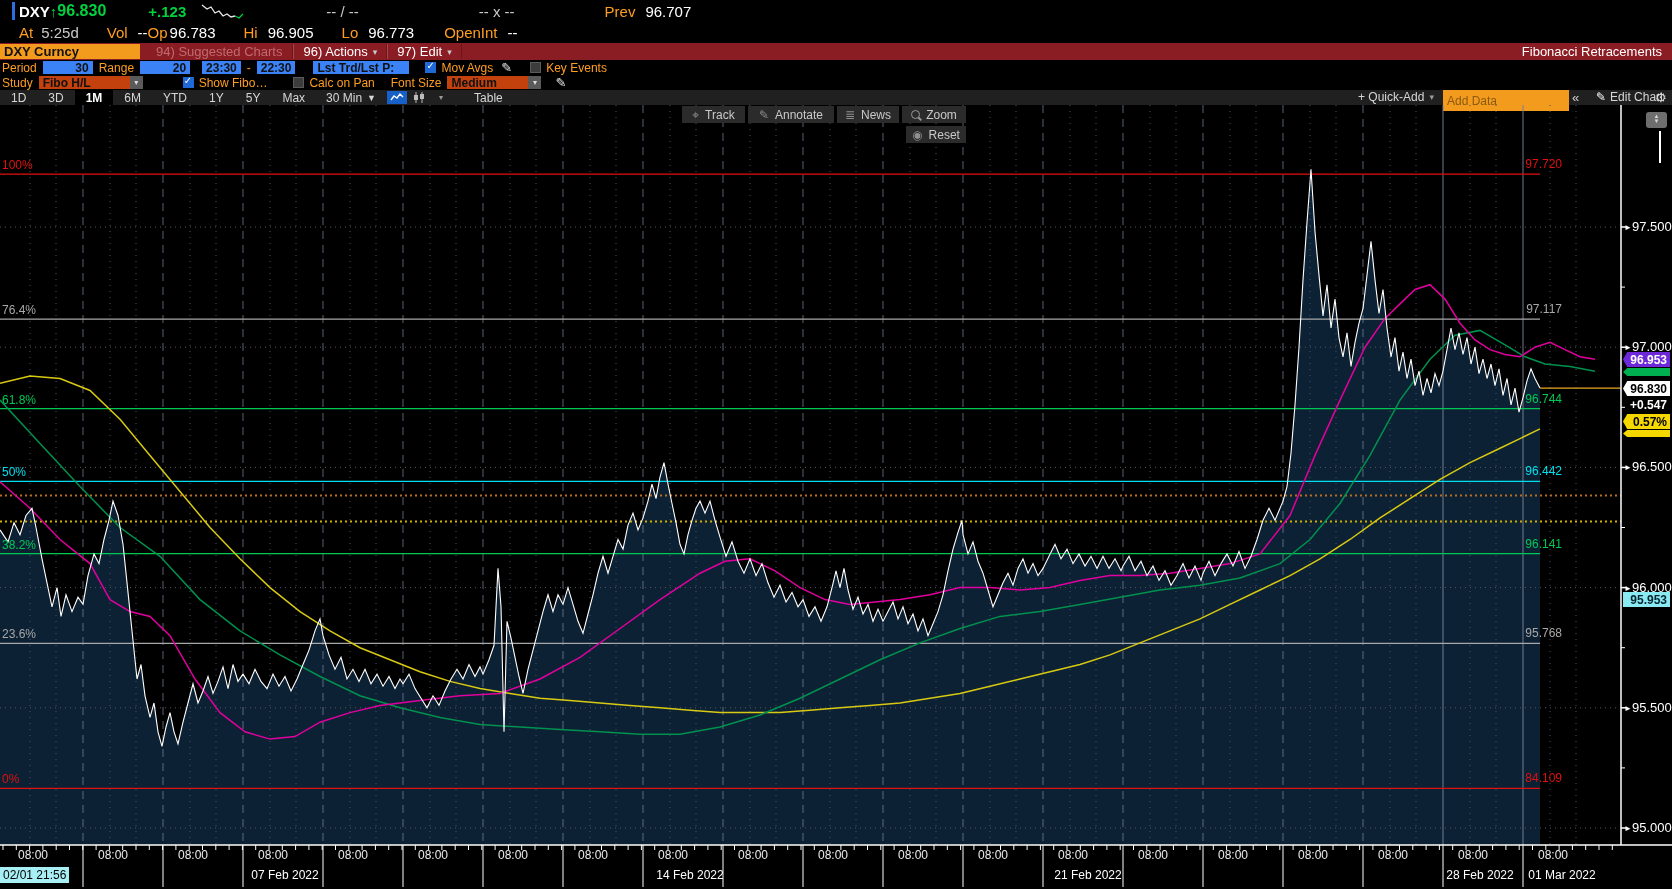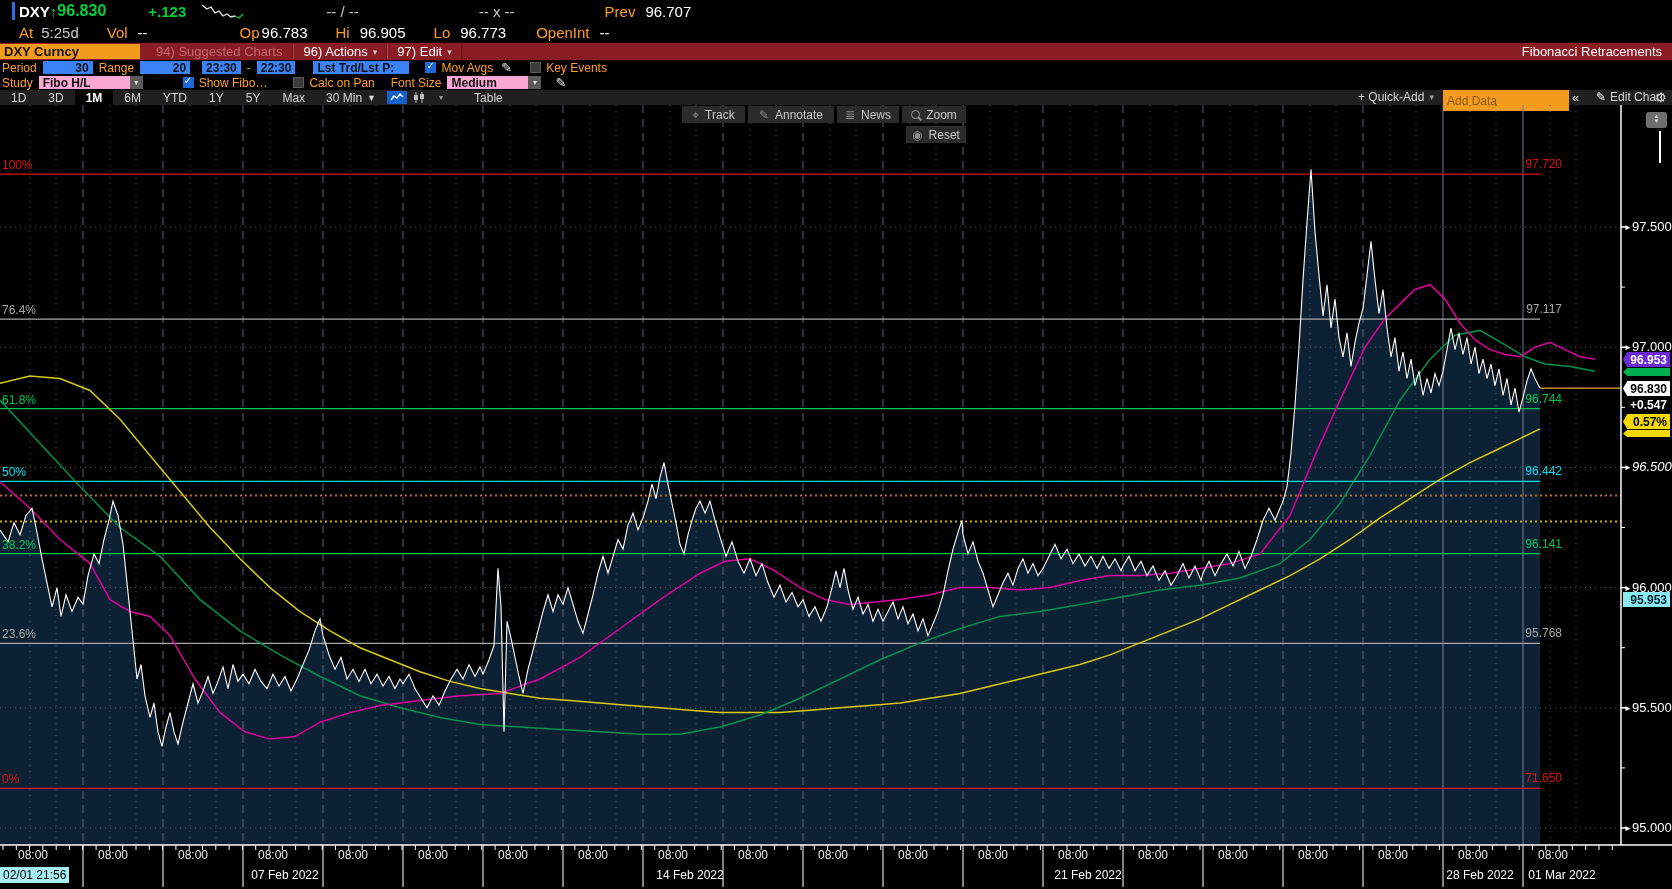--- a/index.html
+++ b/index.html
@@ -21,21 +21,21 @@
   .redbtn{color:#fff;padding:0 9px;height:15px;display:flex;align-items:center;border-right:1px solid #6d1418;border-left:1px solid #a04a4e;}
   .caret{color:#c9c9c9;font-size:9px;margin-left:5px;}
   #fibtitle{position:absolute;right:10px;top:0;height:17px;display:flex;align-items:center;color:#fff;font-size:13px;}
   
   .srow{position:absolute;left:0;width:1672px;height:15px;background:#000;display:flex;
         align-items:center;font-size:12px;color:#ff9d23;white-space:nowrap;}
   #srow1{top:60px;} #srow2{top:75px;}
   .obox{background:#3b82f6;color:#111;height:13px;display:flex;align-items:center;
         padding:0 4px;margin:0 6px;font-weight:bold;}
   .obox.num{justify-content:flex-end;}
-  .osel{background:#f9a8d4;color:#111;height:13px;display:flex;align-items:center;padding:0 4px;margin:0 6px;font-weight:bold;position:relative;}
+  .osel{background:#c2410c;color:#111;height:13px;display:flex;align-items:center;padding:0 4px;margin:0 6px;font-weight:bold;position:relative;}
   .osel .dd{background:#5a5a5a;color:#ddd;font-size:8px;height:13px;width:13px;display:flex;align-items:center;justify-content:center;margin-left:6px;}
   .cb{width:11px;height:11px;display:inline-block;margin:0 5px 0 10px;position:relative;box-sizing:border-box;}
   .cb.on{background:#1e68d8;}
   .cb.on::after{content:"✓";position:absolute;left:1px;top:-2px;color:#fff;font-size:10px;font-weight:bold;}
   .cb.off{background:#3c3c3c;border:1px solid #5a5a5a;}
   .pencil-ic{color:#e8e8e8;font-size:13px;margin:0 8px;}
   
   #tabbar{position:absolute;top:90px;left:0;width:1672px;height:15px;background:#202020;
           display:flex;align-items:center;font-size:12px;color:#d6d6d6;}
   .tab{padding:0 11px;height:15px;display:flex;align-items:center;cursor:default;}
@@ -88,21 +88,21 @@
     <span class="gry" style="margin-left:120px">-- x --</span>
     <span class="amb" style="margin-left:90px">Prev</span>
     <span class="w" style="margin-left:10px">96.707</span>
   </div>
 
   <div class="hrow" id="hrow2">
     <span class="amb" style="margin-left:7px">At</span>
     <span class="gry" style="margin-left:8px">5:25d</span>
     <span class="amb" style="margin-left:28px">Vol</span>
     <span class="w" style="margin-left:10px">--</span>
-    <span class="amb" style="margin-left:92px">Op</span>
+    <span class="amb" style="">Op</span>
     <span class="w" style="margin-left:2px">96.783</span>
     <span class="amb" style="margin-left:28px">Hi</span>
     <span class="w" style="margin-left:10px">96.905</span>
     <span class="amb" style="margin-left:28px">Lo</span>
     <span class="w" style="margin-left:10px">96.773</span>
     <span class="amb" style="margin-left:30px">OpenInt</span>
     <span class="w" style="margin-left:10px">--</span>
   </div>
 
   <div id="cmdbar">
@@ -440,24 +440,24 @@
         <div class="plbl" style="left: 1492px; top: 303.1px; width: 70px; text-align: right; color: rgb(168, 168, 168);">97.117</div>
         <div class="plbl" style="left: 2px; top: 393.7px; color: rgb(0, 200, 83);">61.8%</div>
         <div class="plbl" style="left: 1492px; top: 392.7px; width: 70px; text-align: right; color: rgb(0, 200, 83);">96.744</div>
         <div class="plbl" style="left: 2px; top: 466.3px; color: rgb(0, 224, 240);">50%</div>
         <div class="plbl" style="left: 1492px; top: 465.3px; width: 70px; text-align: right; color: rgb(0, 224, 240);">96.442</div>
         <div class="plbl" style="left: 2px; top: 538.7px; color: rgb(0, 200, 83);">38.2%</div>
         <div class="plbl" style="left: 1492px; top: 537.7px; width: 70px; text-align: right; color: rgb(0, 200, 83);">96.141</div>
         <div class="plbl" style="left: 2px; top: 628.4px; color: rgb(168, 168, 168);">23.6%</div>
         <div class="plbl" style="left: 1492px; top: 627.4px; width: 70px; text-align: right; color: rgb(168, 168, 168);">95.768</div>
         <div class="plbl" style="left: 2px; top: 773.3px; color: rgb(224, 16, 16);">0%</div>
-        <div class="plbl" style="left: 1492px; top: 772.3px; width: 70px; text-align: right; color: rgb(224, 16, 16);">71.650</div>
+        <div class="plbl" style="left: 1492px; top: 772.3px; width: 70px; text-align: right; color: rgb(224, 16, 16);">84.109</div>
         <div class="plbl" style="left: 1624px; top: 220px; color: rgb(255, 255, 255); font-size: 13px;"><span style="font-size:8px;vertical-align:1px">►</span>97.500</div>
         <div class="plbl" style="left: 1624px; top: 340.2px; color: rgb(255, 255, 255); font-size: 13px;"><span style="font-size:8px;vertical-align:1px">►</span>97.000</div>
-        <div class="plbl" style="left: 1624px; top: 460.4px; color: rgb(255, 255, 255); font-size: 13px; font-style: italic;"><span style="font-size:8px;vertical-align:1px">►</span>96.500</div>
+        <div class="plbl" style="left: 1624px; top: 460.4px; color: rgb(255, 255, 255); font-size: 13px;"><span style="font-size:8px;vertical-align:1px">►</span>96.500</div>
         <div class="plbl" style="left: 1624px; top: 580.6px; color: rgb(255, 255, 255); font-size: 13px;"><span style="font-size:8px;vertical-align:1px">►</span>96.000</div>
         <div class="plbl" style="left: 1624px; top: 700.8px; color: rgb(255, 255, 255); font-size: 13px;"><span style="font-size:8px;vertical-align:1px">►</span>95.500</div>
         <div class="plbl" style="left: 1624px; top: 821px; color: rgb(255, 255, 255); font-size: 13px;"><span style="font-size:8px;vertical-align:1px">►</span>95.000</div>
         <div class="badge" style="top: 352px; height: 15px; background: #6d28d9; color: rgb(255, 255, 255);">96.953</div>
         <div class="badge" style="top: 368px; height: 8px; background: rgb(0, 176, 80); color: rgb(255, 255, 255);"></div>
         <div class="badge" style="top: 381px; height: 15px; background: rgb(255, 255, 255); color: rgb(0, 0, 0);">96.830</div>
         <div class="badge" style="top: 398px; height: 14px; color: rgb(255, 255, 255); clip-path: none;">+0.547</div>
         <div class="badge" style="top: 414px; height: 15px; background: rgb(245, 216, 0); color: rgb(0, 0, 0);">0.57%</div>
         <div class="badge" style="top: 430px; height: 7px; background: rgb(245, 216, 0); color: rgb(0, 0, 0);"></div>
         <div class="badge" style="top: 592px; height: 15px; background: rgb(138, 234, 242); color: rgb(4, 36, 48); clip-path: none;">95.953</div>

